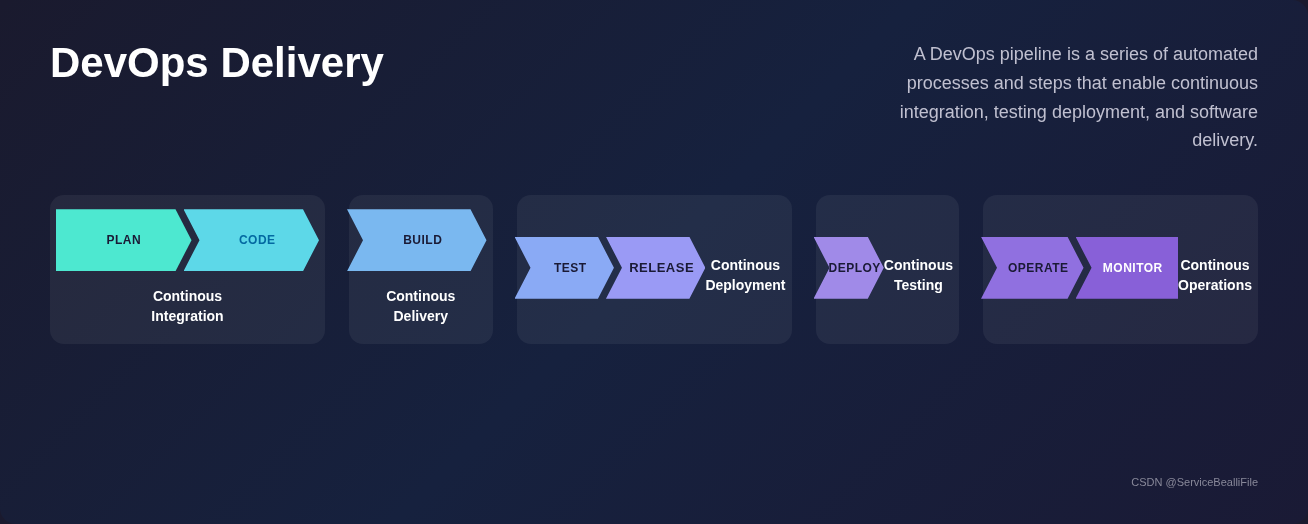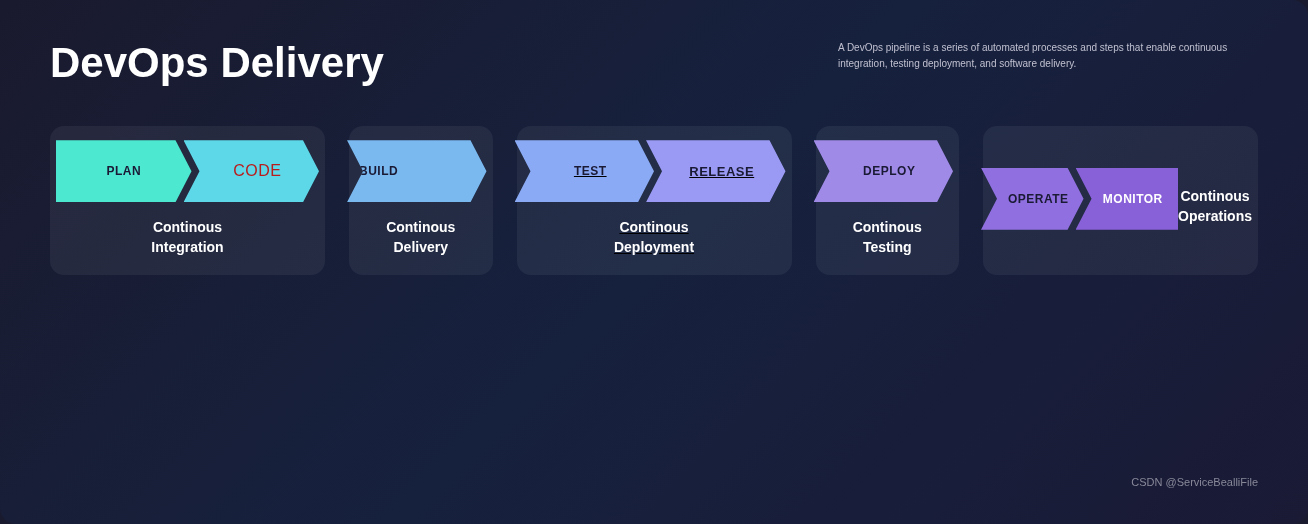--- a/index.html
+++ b/index.html
@@ -24,22 +24,23 @@
       align-items: flex-start;
       margin-bottom: 40px;
     }
     .title {
       font-size: 42px;
       font-weight: 900;
       color: #ffffff;
       line-height: 1.1;
     }
     .description {
-      font-size: 10px;
+      font-size: 18px;
       color: #c0c0d0;
+      text-align: right;
       max-width: 420px;
       line-height: 1.6;
     }
     .footer-credit {
       position: absolute;
       bottom: 36px;
       right: 50px;
       font-size: 11px;
       color: #888899;
     }
@@ -58,48 +59,48 @@
     <p class="description">A DevOps pipeline is a series of automated processes and steps that enable continuous integration, testing deployment, and software delivery.</p>
   </div>
 
   <div class="groups-wrapper" id="pipeline-render">
   <div style="background: rgba(255, 255, 255, 0.06); border-radius: 14px; padding: 14px 6px 18px; display: flex; flex-direction: column; align-items: center; flex: 2 1 0%;">
         <div style="display: flex; gap: 0px; width: 100%; align-items: center;">
           <div style="flex: 1 1 0%; position: relative; height: 62px; display: flex; align-items: center; justify-content: center; background: rgb(77, 232, 208); clip-path: polygon(0% 0%, calc(100% - 16px) 0%, 100% 50%, calc(100% - 16px) 100%, 0% 100%); margin-left: 0px;">
             <span style="font-size: 12px; font-weight: 800; color: rgb(26, 26, 53); letter-spacing: 0.5px; z-index: 1; padding-left: 0px;">PLAN</span>
           </div>
           <div style="flex: 1 1 0%; position: relative; height: 62px; display: flex; align-items: center; justify-content: center; background: rgb(93, 216, 232); clip-path: polygon(0% 0%, calc(100% - 16px) 0%, 100% 50%, calc(100% - 16px) 100%, 0% 100%, 16px 50%); margin-left: -8px;">
-            <span style="font-size: 16px; font-weight: 400; color: #b91c1c; letter-spacing: 0.5px; z-index: 1; padding-left: 12px;">CODE</span>
+            <span style="font-size: 12px; font-weight: 700; color: #0369a1; letter-spacing: 0.5px; z-index: 1; padding-left: 12px;">CODE</span>
           </div>
         </div>
         <div style="font-size: 14px; font-weight: 700; color: rgb(255, 255, 255); text-align: center; margin-top: 16px; line-height: 1.4;">Continous<br>Integration</div>
       </div>
       <div style="width: 8px; flex-shrink: 0;"></div>
       <div style="background: rgba(255, 255, 255, 0.06); border-radius: 14px; padding: 14px 6px 18px; display: flex; flex-direction: column; align-items: center; flex: 1 1 0%;">
         <div style="display: flex; gap: 0px; width: 100%;">
-          <div style="flex: 1 1 0%; position: relative; height: 62px; display: flex; align-items: center; justify-content: flex-start; background: rgb(122, 184, 240); clip-path: polygon(0% 0%, calc(100% - 16px) 0%, 100% 50%, calc(100% - 16px) 100%, 0% 100%, 16px 50%); margin-left: -8px;">
+          <div style="flex: 1 1 0%; position: relative; height: 62px; display: flex; align-items: center; justify-content: center; background: rgb(122, 184, 240); clip-path: polygon(0% 0%, calc(100% - 16px) 0%, 100% 50%, calc(100% - 16px) 100%, 0% 100%, 16px 50%); margin-left: -8px;">
             <span style="font-size: 12px; font-weight: 800; color: rgb(26, 26, 53); letter-spacing: 0.5px; z-index: 1; padding-left: 12px;">BUILD</span>
           </div>
         </div>
         <div style="font-size: 14px; font-weight: 700; color: rgb(255, 255, 255); text-align: center; margin-top: 16px; line-height: 1.4;">Continous<br>Delivery</div>
       </div>
       <div style="width: 8px; flex-shrink: 0;"></div>
-      <div style="background: rgba(255, 255, 255, 0.06); border-radius: 14px; padding: 14px 6px 18px; display: flex; flex-direction: column; align-items: center; flex: 2 1 0%; text-decoration: underline;">
+      <div style="background: rgba(255, 255, 255, 0.06); border-radius: 14px; padding: 14px 6px 18px; display: flex; align-items: center; flex: 2 1 0%;">
         <div style="display: flex; gap: 0px; width: 100%;">
           <div style="flex: 1 1 0%; position: relative; height: 62px; display: flex; align-items: center; justify-content: center; background: rgb(138, 170, 245); clip-path: polygon(0% 0%, calc(100% - 16px) 0%, 100% 50%, calc(100% - 16px) 100%, 0% 100%, 16px 50%); margin-left: -8px;">
             <span style="font-size: 12px; font-weight: 800; color: rgb(26, 26, 53); letter-spacing: 0.5px; z-index: 1; padding-left: 12px;">TEST</span>
           </div>
           <div style="flex: 1 1 0%; position: relative; height: 62px; display: flex; align-items: center; justify-content: center; background: rgb(154, 154, 245); clip-path: polygon(0% 0%, calc(100% - 16px) 0%, 100% 50%, calc(100% - 16px) 100%, 0% 100%, 16px 50%); margin-left: -8px;">
             <span style="font-size: 13px; font-weight: 800; color: rgb(26, 26, 53); letter-spacing: 0.5px; z-index: 1; padding-left: 12px;">RELEASE</span>
           </div>
         </div>
         <div style="font-size: 14px; font-weight: 700; color: rgb(255, 255, 255); text-align: center; margin-top: 16px; line-height: 1.4;">Continous<br>Deployment</div>
       </div>
       <div style="width: 8px; flex-shrink: 0;"></div>
-      <div style="background: rgba(255, 255, 255, 0.06); border-radius: 14px; padding: 14px 6px 18px; display: flex; flex-direction: column; align-items: center; flex: 1 1 0%;">
+      <div style="background: rgba(255, 255, 255, 0.06); border-radius: 14px; padding: 14px 6px 18px; display: flex; flex-direction: row; align-items: center; flex: 1 1 0%;">
         <div style="display: flex; gap: 0px; width: 100%;">
           <div style="flex: 1 1 0%; position: relative; height: 62px; display: flex; align-items: center; justify-content: center; background: rgb(160, 138, 232); clip-path: polygon(0% 0%, calc(100% - 16px) 0%, 100% 50%, calc(100% - 16px) 100%, 0% 100%, 16px 50%); margin-left: -8px;">
             <span style="font-size: 12px; font-weight: 800; color: rgb(26, 26, 53); letter-spacing: 0.5px; z-index: 1; padding-left: 12px;">DEPLOY</span>
           </div>
         </div>
         <div style="font-size: 14px; font-weight: 700; color: rgb(255, 255, 255); text-align: center; margin-top: 16px; line-height: 1.4;">Continous<br>Testing</div>
       </div>
       <div style="width: 8px; flex-shrink: 0;"></div>
       <div style="background: rgba(255, 255, 255, 0.06); border-radius: 14px; padding: 14px 6px 18px; display: flex; align-items: center; flex: 2 1 0%;">
         <div style="display: flex; gap: 0px; width: 100%;">

